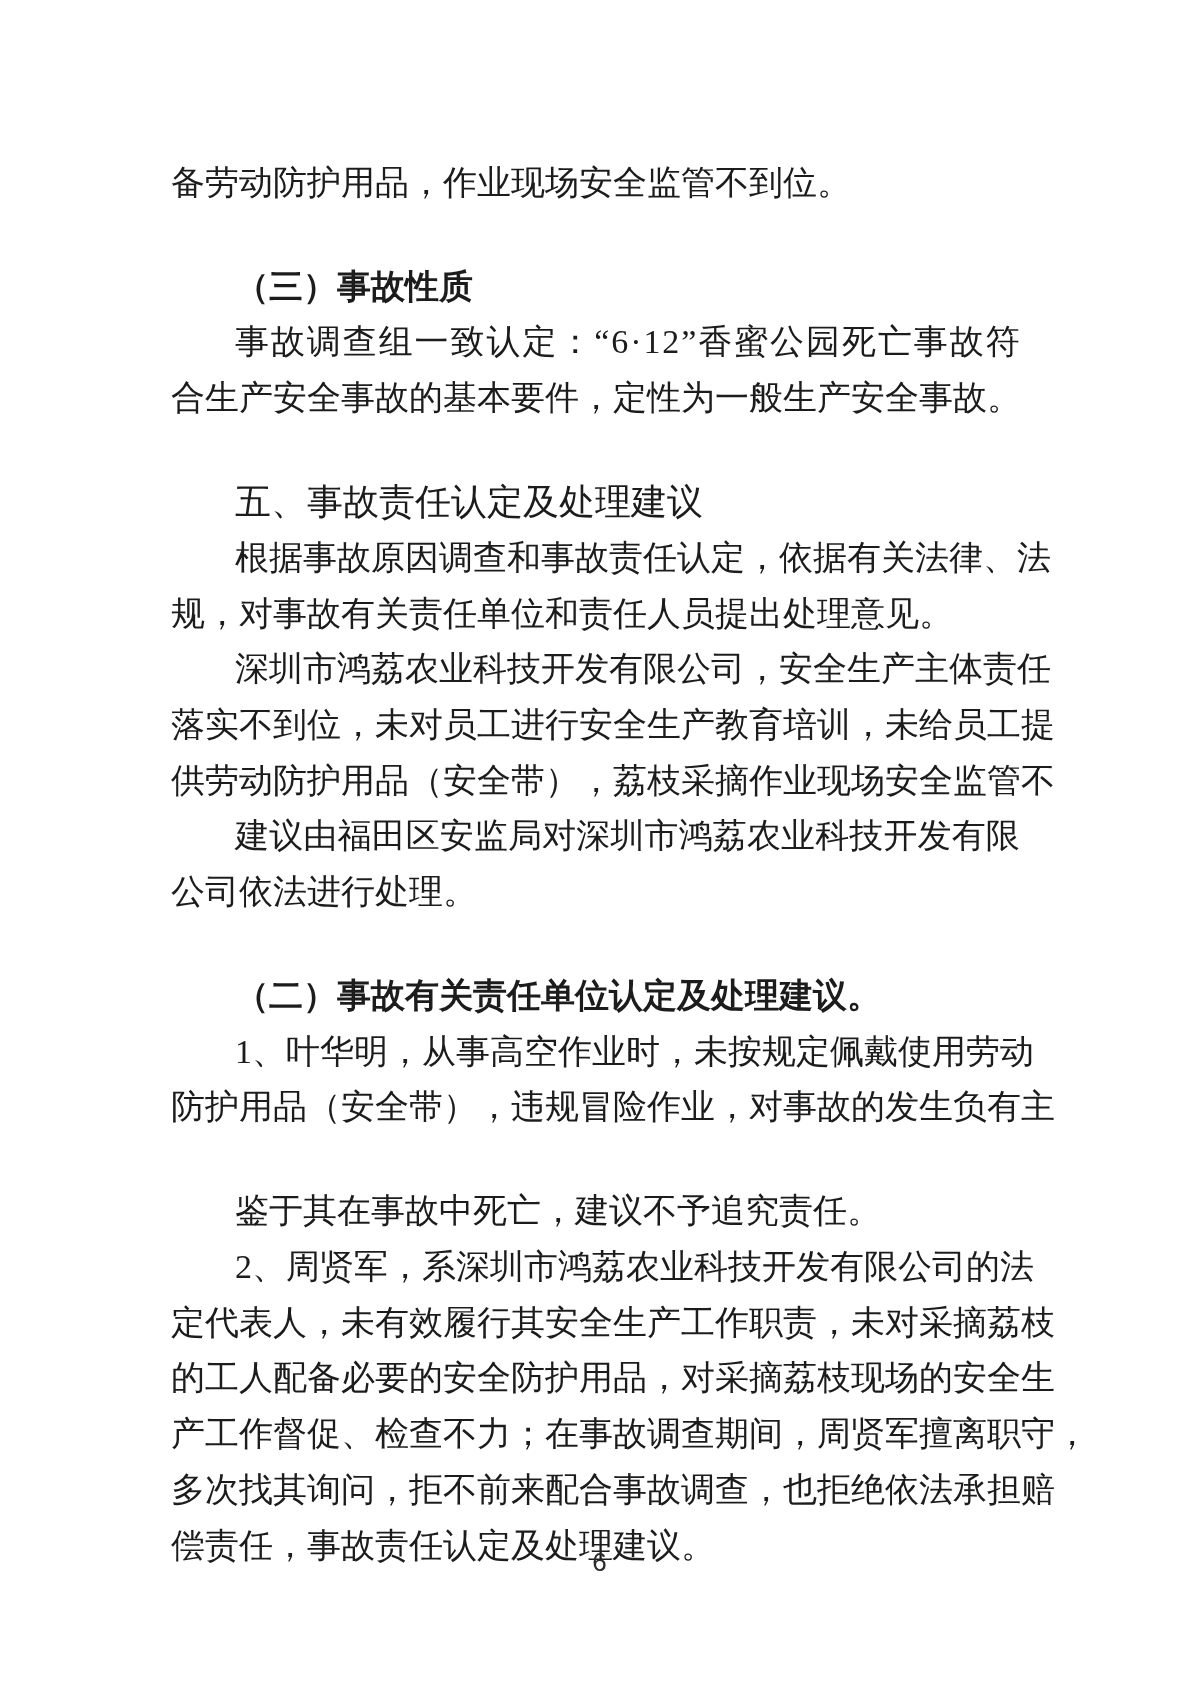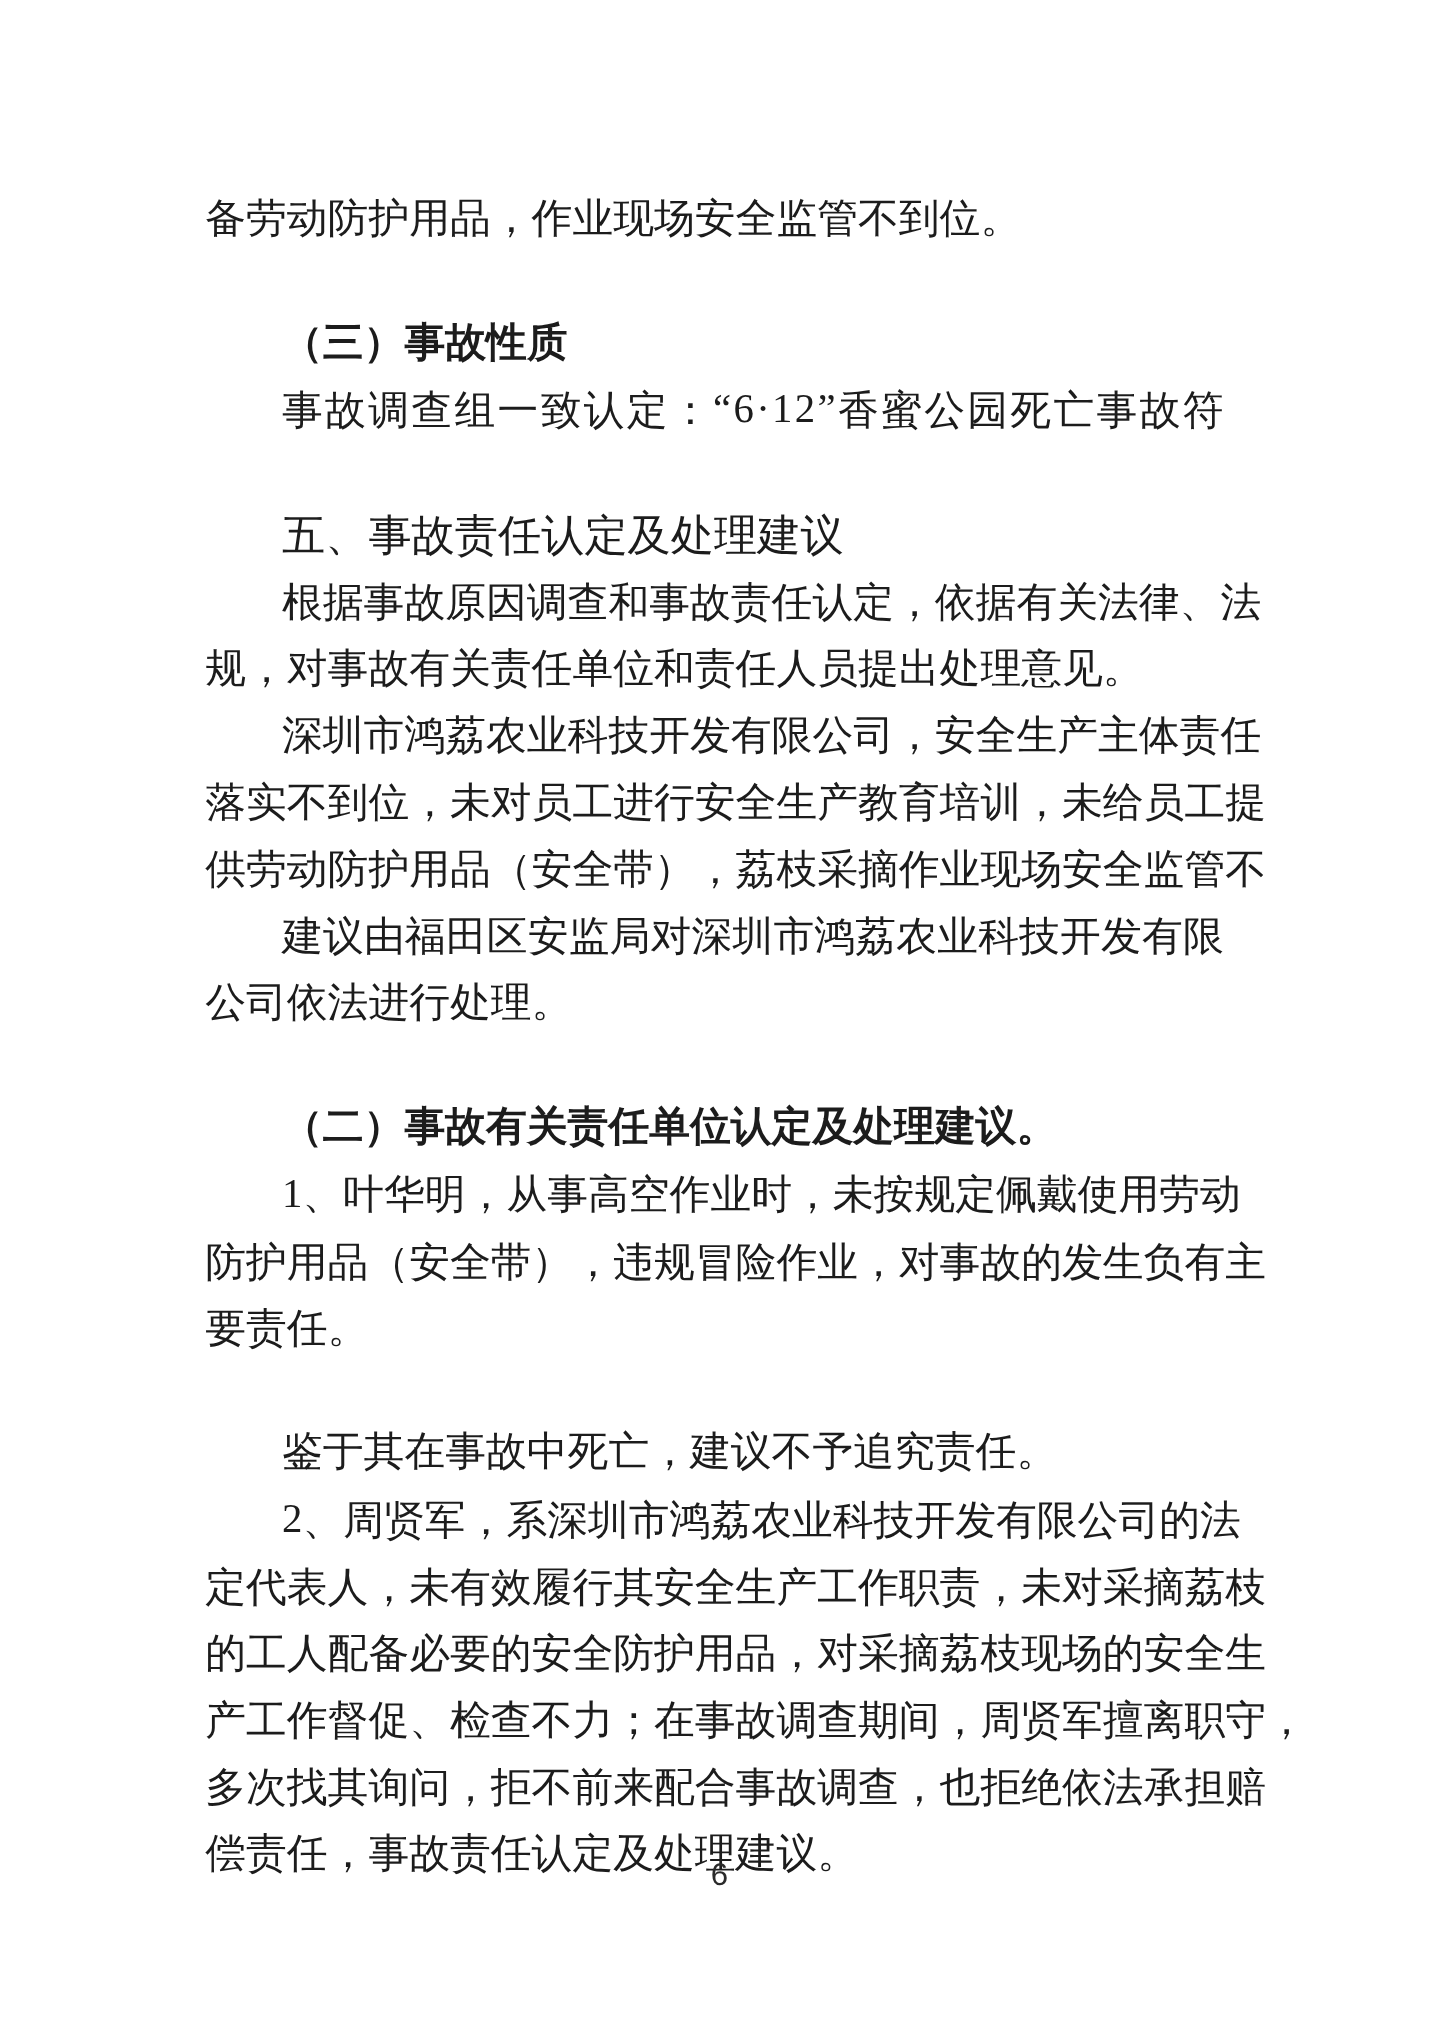--- a/index.html
+++ b/index.html
@@ -91,20 +91,21 @@
         <span>香</span>
         <span>蜜</span>
         <span>公</span>
         <span>园</span>
         <span>死</span>
         <span>亡</span>
         <span>事</span>
         <span>故</span>
         <span>符</span>
       </div>
+      <div class="line body">合生产安全事故的基本要件，定性为一般生产安全事故。</div>
       <div class="line heading-section indent">五、事故责任认定及处理建议</div>
       <div class="line body indent justify">
         <span>根</span>
         <span>据</span>
         <span>事</span>
         <span>故</span>
         <span>原</span>
         <span>因</span>
         <span>调</span>
         <span>查</span>
@@ -282,21 +283,20 @@
         <span>对</span>
         <span>事</span>
         <span>故</span>
         <span>的</span>
         <span>发</span>
         <span>生</span>
         <span>负</span>
         <span>有</span>
         <span>主</span>
       </div>
-      <div class="line body">要责任。</div>
       <div class="line body indent">鉴于其在事故中死亡，建议不予追究责任。</div>
       <div class="line body indent justify">
         <span>2</span>
         <span>、</span>
         <span>周</span>
         <span>贤</span>
         <span>军</span>
         <span>，</span>
         <span>系</span>
         <span>深</span>

